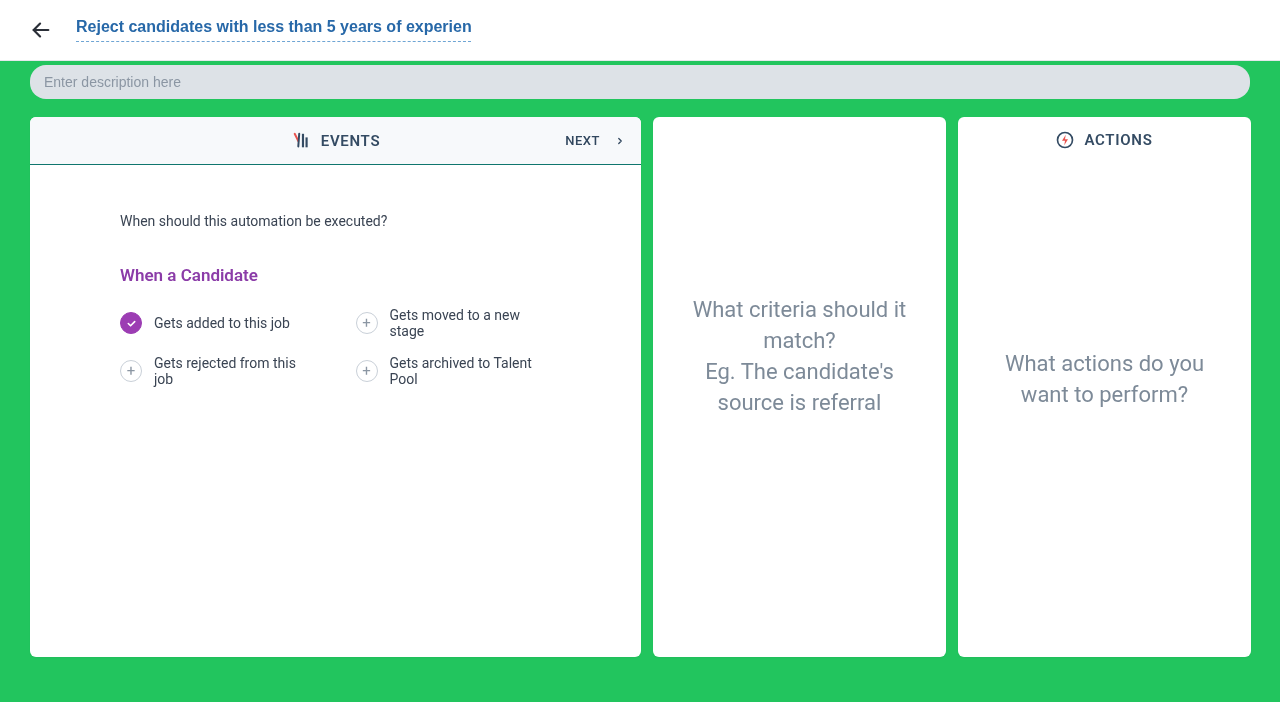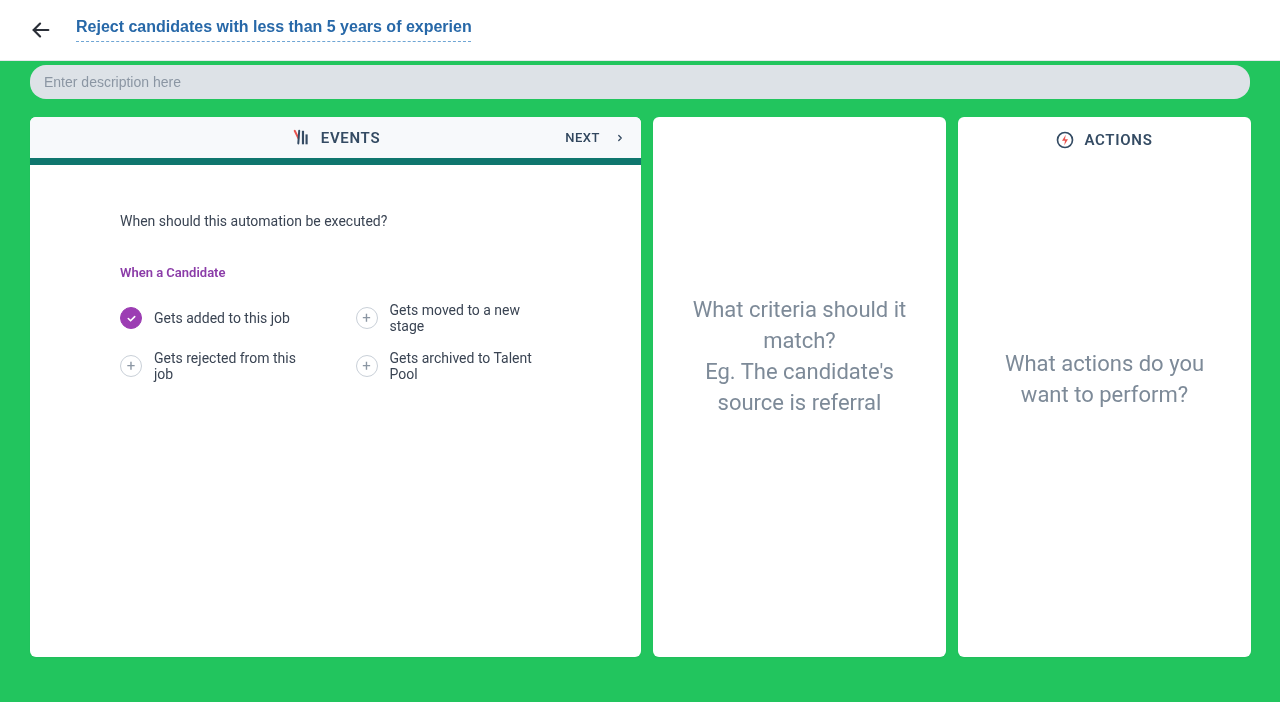--- a/index.html
+++ b/index.html
@@ -114,21 +114,21 @@
       display: flex;
       align-items: center;
       justify-content: center;
       padding: 14px 16px;
       position: relative;
       border-top-left-radius: 6px;
       border-top-right-radius: 6px;
     }
     .panel-events .panel-header {
       background: #f7f9fb;
-      border-bottom: 7px solid #0f766e;
+      border-bottom: 1px solid #0f766e;
       height: 48px;
     }
     .panel-header-title {
       color: #344b63;
       font-size: 15px;
       font-weight: 600;
       letter-spacing: 0.7px;
       display: flex;
       align-items: center;
       gap: 10px;
@@ -151,21 +151,21 @@
     }
     .events-body {
       padding: 48px 90px 20px 90px;
     }
     .events-question {
       color: #3a4453;
       font-size: 14px;
     }
     .events-subtitle {
       color: #8b3ca8;
-      font-size: 13px;
+      font-size: 17px;
       font-weight: 600;
       margin-top: 36px;
     }
     .events-options {
       display: grid;
       grid-template-columns: 1fr 1fr;
       column-gap: 40px;
       row-gap: 16px;
       margin-top: 22px;
     }

